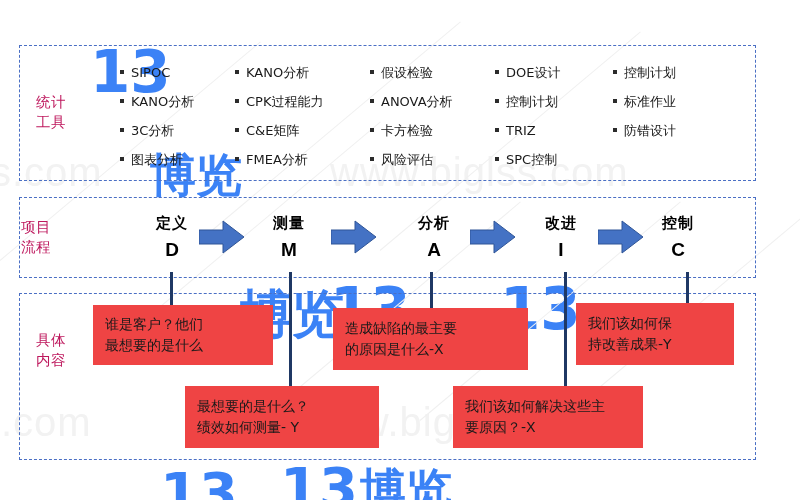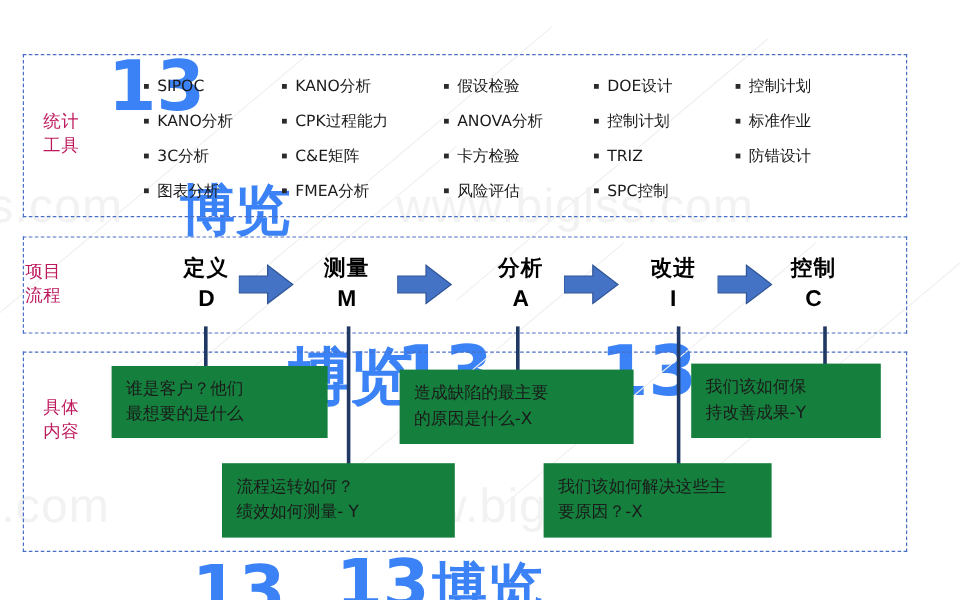--- a/index.html
+++ b/index.html
@@ -109,21 +109,21 @@
 
   
   .phase {
     position: absolute;
     z-index: 4;
     text-align: center;
     width: 64px;
   }
   .phase-cn {
     font-family: "DejaVu Sans", sans-serif;
-    font-size: 18px;
+    font-size: 15px;
     font-weight: bold;
     color: #000000;
     line-height: 23px;
     letter-spacing: 1px;
     text-align: center;
   }
   .phase-en {
     font-family: "Liberation Sans", sans-serif;
     font-size: 19px;
     font-weight: bold;
@@ -142,21 +142,21 @@
   .connector {
     position: absolute;
     width: 2.6px;
     background: #1f3864;
     z-index: 3;
   }
 
   
   .callout {
     position: absolute;
-    background: #15803d;
+    background: #ef4444;
     z-index: 5;
     box-sizing: border-box;
     display: flex;
     flex-direction: column;
     justify-content: center;
     padding: 12px 12px;
     font-family: "DejaVu Sans", sans-serif;
     font-size: 14px;
     line-height: 21px;
     color: #1a1a1a;
@@ -335,21 +335,21 @@
 内容</div>
 
   <div class="connector" style="left:170px; top:272px; height:36px;"></div>
   <div class="connector" style="left:289px; top:272px; height:118px;"></div>
   <div class="connector" style="left:430px; top:272px; height:38px;"></div>
   <div class="connector" style="left:564px; top:272px; height:117px;"></div>
   <div class="connector" style="left:686px; top:272px; height:34px;"></div>
 
   <div class="callout" style="left:93px;  top:305px; width:180px; height:60px;">谁是客户？他们
 最想要的是什么</div>
-  <div class="callout" style="left:185px; top:386px; width:194px; height:62px;">流程运转如何？
+  <div class="callout" style="left:185px; top:386px; width:194px; height:62px;">最想要的是什么？
 绩效如何测量- Y</div>
   <div class="callout" style="left:333px; top:308px; width:195px; height:62px;">造成缺陷的最主要
 的原因是什么-X</div>
   <div class="callout" style="left:453px; top:386px; width:190px; height:62px;">我们该如何解决这些主
 要原因？-X</div>
   <div class="callout" style="left:576px; top:303px; width:158px; height:62px;">我们该如何保
 持改善成果-Y</div>
 
 </div>
 

